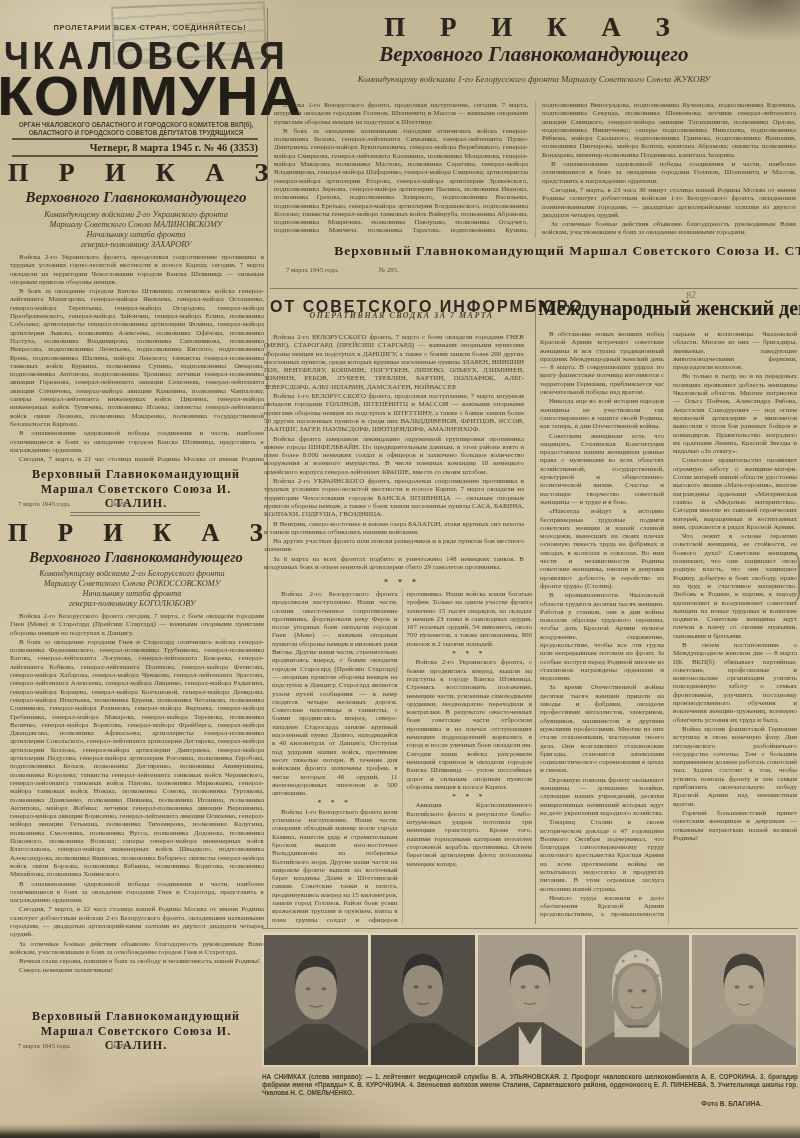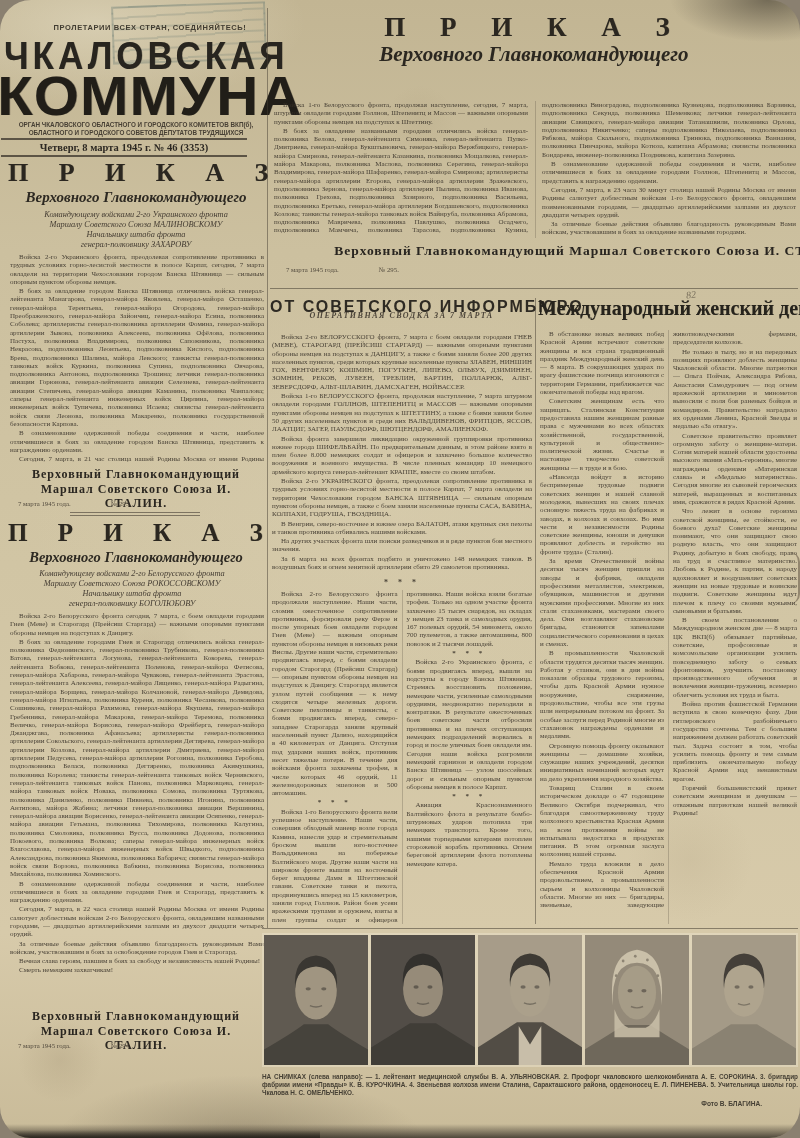--- a/index.html
+++ b/index.html
@@ -4,21 +4,20 @@
 <style>
   html,body{margin:0;padding:0;background:#8a8070;}
   .page{position:relative;width:800px;height:1138px;margin:0 auto;overflow:hidden;
     font-family:"Liberation Serif",serif;
     background:
       radial-gradient(ellipse 140px 60px at 96% 0%, rgba(52,47,38,.55), transparent 70%),
       radial-gradient(ellipse 300px 120px at 12% 2%, rgba(235,228,205,.5), transparent 70%),
       radial-gradient(ellipse 500px 300px at 50% 45%, rgba(226,216,188,.28), transparent 75%),
       radial-gradient(ellipse 260px 90px at 30% 100%, rgba(90,80,62,.35), transparent 70%),
       linear-gradient(180deg,#c2b593 0%,#ccc09f 22%,#d2c6a5 55%,#d7caaa 82%,#c9bb99 100%);
-    border-radius: 31px;
   }
   .page::before{content:"";position:absolute;inset:0;pointer-events:none;
     background:
       radial-gradient(circle 70px at 150px 655px, rgba(120,100,70,.10), transparent 70%),
       radial-gradient(circle 90px at 690px 860px, rgba(120,100,70,.08), transparent 70%),
       radial-gradient(circle 50px at 420px 120px, rgba(120,100,70,.07), transparent 70%),
       radial-gradient(circle 60px at 60px 1060px, rgba(110,92,64,.12), transparent 70%);}
   .edge-bottom{position:absolute;left:0;bottom:0;width:100%;height:14px;
     background:linear-gradient(180deg,transparent,rgba(48,43,35,.8));}
   .edge-bottom2{position:absolute;left:0;bottom:0;width:40%;height:8px;
@@ -33,21 +32,21 @@
   .slogan{left:36px;top:23px;width:228px;text-align:center;font:bold 7.5px "Liberation Sans",sans-serif;
     letter-spacing:.6px;color:rgba(50,45,37,.9);}
   .t1{left:4px;top:33px;width:260px;text-align:center;font:bold 35px "Liberation Sans",sans-serif;
     letter-spacing:4px;transform:scaleY(1.12);transform-origin:top;color:#28251f;
     text-shadow:.5px .5px 0 rgba(40,36,30,.35);}
   .t2{left:0px;top:64px;width:266px;text-align:center;font:bold 57px "Liberation Sans",sans-serif;
     letter-spacing:1px;transform:scale(1.02,.96);transform-origin:top;color:#211e18;
     text-shadow:.6px .6px 0 rgba(35,31,25,.4);}
   .organ{left:8px;top:121px;width:256px;text-align:center;font:bold 6.3px "Liberation Sans",sans-serif;
     line-height:7.6px;color:rgba(52,46,38,.88);}
-  .dateline{left:1px;top:138px;width:246px;text-align:center;font:bold 10.5px "Liberation Serif",serif;
+  .dateline{left:12px;top:138px;width:246px;text-align:right;font:bold 10.5px "Liberation Serif",serif;
     border-top:2px solid rgba(45,40,33,.7);border-bottom:2px solid rgba(45,40,33,.7);
     padding:2px 0;color:#2c2822;}
 
   
   .vrule{width:1px;background:rgba(70,62,50,.5);}
   .hrule{height:1px;background:rgba(70,62,50,.55);}
 
   
   .otitle{text-align:center;font:bold 26px "Liberation Serif",serif;letter-spacing:12px;
     color:#2b2720;text-shadow:.4px .4px 0 rgba(40,36,30,.3);white-space:nowrap;}
@@ -152,38 +151,39 @@
     <div>Маршал Советского Союза И. СТАЛИН.</div>
   </div>
   <div class="abs dnum" style="left:10px;top:1042px;width:250px;">
     <span>7 марта 1945 года.</span>
     <span>№ 294.</span>
   </div>
 
   <div class="abs o3title" style="left:272px;top:12px;width:524px;">П Р И К А З</div>
   <div class="abs o3sub" style="left:272px;top:42px;width:524px;">Верховного Главнокомандующего</div>
   <div class="abs o3addr" style="left:272px;top:74px;width:524px;">
+      <p class="addr-line">Командующему войсками 1-го Белорусского фронта Маршалу Советского Союза ЖУКОВУ</p>
     </div>
   <div class="abs btxt cols2" style="left:274px;top:101px;width:522px;height:137px;">
       <p class="bpar">Войска 1-го Белорусского фронта, продолжая наступление, сегодня, 7 марта, штурмом овладели городами Голлнов, Штепенитц и Массов — важными опорными пунктами обороны немцев на подступах к Штеттину.</p>
       <p class="bpar">В боях за овладение названными городами отличились войска генерал-полковника Белова, генерал-лейтенанта Симоняка, генерал-лейтенанта Пулко-Дмитриева, генерал-майора Букштыновича, генерал-майора Вержбицкого, генерал-майора Смирнова, генерал-лейтенанта Казанкина, полковника Мощалкова, генерал-майора Макарова, полковника Маслова, полковника Серегина, генерал-майора Владимирова, генерал-майора Шафаренко, генерал-майора Смирнова; артиллеристы генерал-майора артиллерии Егорова, генерал-майора артиллерии Зражевского, подполковника Зернова, генерал-майора артиллерии Пылина, полковника Иванова, полковника Грехова, подполковника Зазирного, подполковника Васильева, подполковника Еретько, генерал-майора артиллерии Богдашевского, подполковника Козлова; танкисты генерал-майора танковых войск Вайнруба, полковника Абрамова, подполковника Мавричева, полковника Павлушко, полковника Осадчего, подполковника Мамчича, полковника Тарасова, подполковника Кузина, подполковника Виноградова, подполковника Кузнецова, подполковника Барзинка, подполковника Секунда, полковника Шеменкова; летчики генерал-лейтенанта авиации Савицкого, генерал-майора авиации Татанашвили, полковника Орлова, подполковника Никитченко; саперы подполковника Николаева, подполковника Рябкова, майора Скального, подполковника Гринюка, подполковника Ваннания, полковника Пинчарова, майора Котюза, капитана Абрамова; связисты полковника Бондарева, инженер-полковника Позднякова, капитана Зазерина.</p>
       <p class="bpar">В ознаменование одержанной победы соединения и части, наиболее отличившиеся в боях за овладение городами Голлнов, Штепенитц и Массов, представить к награждению орденами.</p>
       <p class="bpar">Сегодня, 7 марта, в 23 часа 30 минут столица нашей Родины Москва от имени Родины салютует доблестным войскам 1-го Белорусского фронта, овладевшим поименованными городами, — двадцатью артиллерийскими залпами из двухсот двадцати четырех орудий.</p>
       <p class="bpar">За отличные боевые действия объявляю благодарность руководимым Вами войскам, участвовавшим в боях за овладение названными городами.</p>
     </div>
   <div class="abs sigline" style="left:272px;top:243px;width:524px;">Верховный Главнокомандующий Маршал Советского Союза И. СТАЛИН.</div>
   <div class="abs dnum" style="left:278px;top:266px;width:250px;">
     <span>7 марта 1945 года.</span>
     <span>№ 295.</span>
   </div>
   <div class="abs hrule" style="left:270px;top:288px;width:528px;"></div>
 
   <div class="abs ib-h" style="left:270px;top:298px;width:263px;">ОТ СОВЕТСКОГО ИНФОРМБЮРО</div>
   <div class="abs ib-sub" style="left:270px;top:311px;width:263px;">ОПЕРАТИВНАЯ СВОДКА ЗА 7 МАРТА</div>
-  <div class="abs btxt" style="left:272px;top:333px;width:260px;height:244px;">
+  <div class="abs btxt" style="left:264px;top:333px;width:260px;height:244px;">
       <p class="bpar">Войска 2-го БЕЛОРУССКОГО фронта, 7 марта с боем овладели городами ГНЕВ (МЕВЕ), СТАРОГАРД (ПРЕЙСИШ СТАРГАРД) — важными опорными пунктами обороны немцев на подступах к ДАНЦИГУ, а также с боями заняли более 200 других населенных пунктов, среди которых крупные населенные пункты ЗЛАБЕН, НИНШИН ГОХ, ВЕНТФЕЛЯУ, КОШМИН, ПОГУТКЕН, ЛИПЕВО, ОЛЬБУХ, ДЗИМИНЕН, ЗОМНИН, РЕКОВ, ЛУБЕЕН, ТРЕБЛИН, БАРТИН, ПОЛЛАРЮК, АЛЬТ-ЗЕВЕРСДОРФ, АЛЬТ-ШЛАВИН, ДАМСХАГЕН, НОЙВАССЕР.</p>
       <p class="bpar">Войска 1-го БЕЛОРУССКОГО фронта, продолжая наступление, 7 марта штурмом овладели городами ГОЛЛНОВ, ШТЕПЕНИТЦ и МАССОВ — важными опорными пунктами обороны немцев на подступах к ШТЕТТИНУ, а также с боями заняли более 50 других населенных пунктов и среди них ВАЛЬДДИВЕНОВ, ФРИТЦОВ, ЯССОВ, ЛААТЦИГ, ЗАГЕР, ПАУЛЬСДОРФ, ШЮТЦЕНДОРФ, АМАЛИЕНХОФ.</p>
       <p class="bpar">Войска фронта завершили ликвидацию окруженной группировки противника южнее города ШИФЕЛЬБАЙН. По предварительным данным, в этом районе взято в плен более 8.000 немецких солдат и офицеров и захвачено большое количество вооружения и военного имущества. В числе пленных командир 10 немецкого армейского корпуса генерал-лейтенант КРАППЕ, вместе со своим штабом.</p>
       <p class="bpar">Войска 2-го УКРАИНСКОГО фронта, преодолевая сопротивление противника в трудных условиях горно-лесистой местности в полосе Карпат, 7 марта овладели на территории Чехословакии городом БАНСКА ШТЯВНИЦА — сильным опорным пунктом обороны немцев, а также с боем заняли населенные пункты САСА, БАБИНА, КОЛПАХИ, ГОДРУША, ГВОЗДНИЦА.</p>
       <p class="bpar">В Венгрии, северо-восточнее и южнее озера БАЛАТОН, атаки крупных сил пехоты и танков противника отбивались нашими войсками.</p>
       <p class="bpar">На других участках фронта шли поиски разведчиков и в ряде пунктов бои местного значения.</p>
       <p class="bpar">За 6 марта на всех фронтах подбито и уничтожено 148 немецких танков. В воздушных боях и огнем зенитной артиллерии сбито 29 самолетов противника.</p>
     </div>
   <div class="abs stars" style="left:272px;top:578px;width:260px;font-size:8px;color:rgba(56,50,41,.9);">* * *</div>
   <div class="abs btxt cols2" style="left:272px;top:590px;width:260px;height:334px;column-gap:9px;">
@@ -195,24 +195,25 @@
       <p class="bpar stars">* * *</p>
       <p class="bpar">Авиация Краснознаменного Балтийского флота в результате бомбо-штурмовых ударов потопила три немецких транспорта. Кроме того, нашими торпедными катерами потоплен сторожевой корабль противника. Огнем береговой артиллерии флота потоплены немецкие катера.</p>
     </div>
 
   <div class="abs vrule" style="left:535px;top:298px;height:626px;"></div>
 
   <div class="abs wd-h" style="left:538px;top:297px;width:260px;">Международный женский день</div>
   <div class="abs note82" style="left:686px;top:289px;">82</div>
   <div class="abs btxt cols2" style="left:540px;top:330px;width:257px;height:594px;column-gap:9px;">
       <p class="bpar">В обстановке новых великих побед Красной Армии встречают советские женщины и вся страна традиционный праздник Международный женский день — 8 марта. В сокрушающих ударах по врагу фашистские полчища изгоняются с территории Германии, приближается час окончательной победы над врагом.</p>
+      <p class="bpar">Никогда еще во всей истории народов женщины не участвовали так самоотверженно в защите своей Родины, как теперь, в дни Отечественной войны.</p>
       <p class="bpar">Советским женщинам есть что защищать. Сталинская Конституция предоставила нашим женщинам равные права с мужчинами во всех областях хозяйственной, государственной, культурной и общественно-политической жизни. Счастье и настоящее творчество советской женщины — в труде и в бою.</p>
       <p class="bpar">«Навсегда войдут в историю беспримерные трудовые подвиги советских женщин и нашей славной молодежи, вынесших на своих плечах основную тяжесть труда на фабриках и заводах, в колхозах и совхозах. Во имя чести и независимости Родины советские женщины, юноши и девушки проявляют доблесть и геройство на фронте труда» (Сталин).</p>
+      <p class="bpar">В промышленности Чкаловской области трудятся десятки тысяч женщин. Работая у станков, они в дни войны показали образцы трудового героизма, чтобы дать Красной Армии нужное вооружение, снаряжение, продовольствие, чтобы все эти грузы шли непрерывным потоком на фронт. За особые заслуги перед Родиной многие из стахановок награждены орденами и медалями.</p>
       <p class="bpar">За время Отечественной войны десятки тысяч женщин пришли на заводы и фабрики, овладели профессиями металлистов, электриков, обувщиков, машинистов и другими мужскими профессиями. Многие из них стали стахановками, мастерами своего дела. Они возглавляют стахановские бригады, становятся запевалами социалистического соревнования в цехах и сменах.</p>
-      <p class="bpar">В промышленности Чкаловской области трудятся десятки тысяч женщин. Работая у станков, они в дни войны показали образцы трудового героизма, чтобы дать Красной Армии нужное вооружение, снаряжение, продовольствие, чтобы все эти грузы шли непрерывным потоком на фронт. За особые заслуги перед Родиной многие из стахановок награждены орденами и медалями.</p>
       <p class="bpar">Огромную помощь фронту оказывают женщины — домашние хозяйки, служащие наших учреждений, десятки инициативных начинаний которых идут на дело укрепления народного хозяйства.</p>
       <p class="bpar">Товарищ Сталин в своем историческом докладе о 47 годовщине Великого Октября подчеркивал, что благодаря самоотверженному труду колхозного крестьянства Красная Армия на всем протяжении войны не испытывала недостатка в продуктах питания. В этом огромная заслуга колхозниц нашей страны.</p>
       <p class="bpar">Немало труда вложили в дело обеспечения Красной Армии продовольствием, а промышленности сырьем и колхозницы Чкаловской области. Многие из них — бригадиры, звеньевые, заведующие животноводческими фермами, председатели колхозов.</p>
       <p class="bpar">Не только в тылу, но и на передовых позициях проявляют доблесть женщины Чкаловской области. Многие патриотки — Ольга Пойчак, Александра Рябова, Анастасия Самодурович — под огнем вражеской артиллерии и минометов выносили с поля боя раненых бойцов и командиров. Правительство наградило их орденами Ленина, Красной Звезды и медалью «За отвагу».</p>
       <p class="bpar">Советское правительство проявляет огромную заботу о женщине-матери. Сотни матерей нашей области удостоены высокого звания «Мать-героиня», многие награждены орденами «Материнская слава» и «Медалью материнства». Сегодня многие из сыновей героических матерей, выращенных и воспитанных ими, сражаются в рядах Красной Армии.</p>
       <p class="bpar">Что лежит в основе героизма советской женщины, ее стойкости, ее боевого духа? Советские женщины понимают, что они защищают свою родную власть, что они защищают Родину, добытую в боях свободу, право на труд и счастливое материнство. Любовь к Родине, к партии, к народу вдохновляет и воодушевляет советских женщин на новые трудовые и воинские подвиги. Советские женщины идут плечом к плечу со своими мужьями, сыновьями и братьями.</p>
       <p class="bpar">В своем постановлении о Международном женском дне — 8 марта ЦК ВКП(б) обязывает партийные, советские, профсоюзные и комсомольские организации усилить повседневную заботу о семьях фронтовиков, улучшить постановку производственного обучения и вовлечения женщин-тружениц, всемерно облегчить условия их труда и быта.</p>
       <p class="bpar">Война против фашистской Германии вступила в свою конечную фазу. Дни гитлеровского разбойничьего государства сочтены. Тем с большим напряжением должен работать советский тыл. Задача состоит в том, чтобы усилить помощь фронту и тем самым приблизить окончательную победу Красной Армии над ненавистным врагом.</p>
       <p class="bpar">Горячий большевистский привет советским женщинам и девушкам — отважным патриоткам нашей великой Родины!</p>
     </div>

